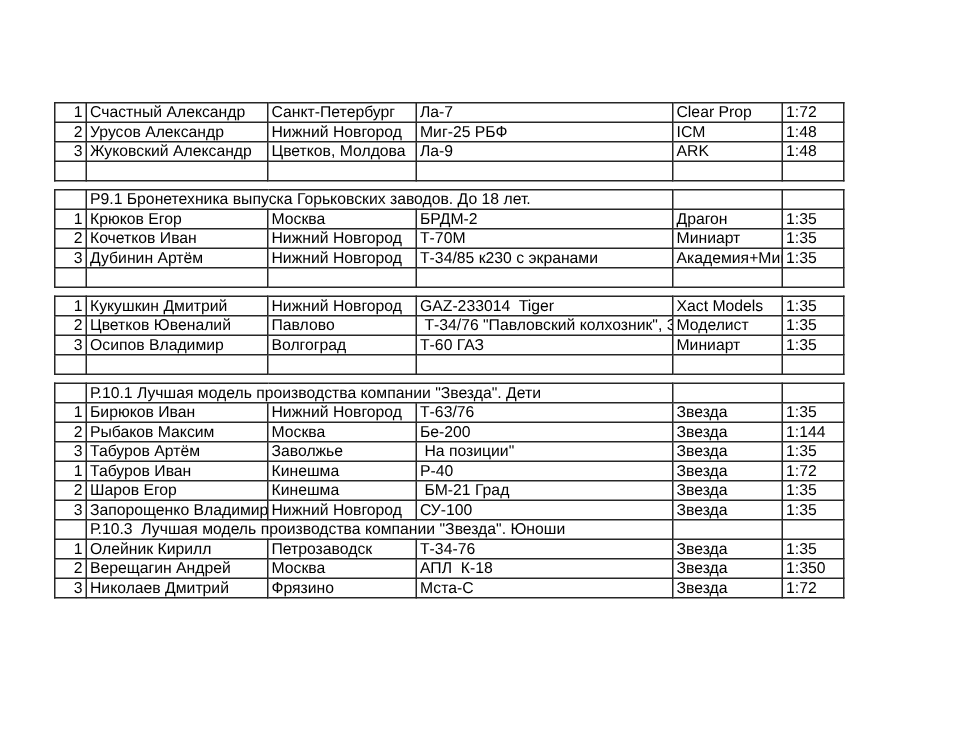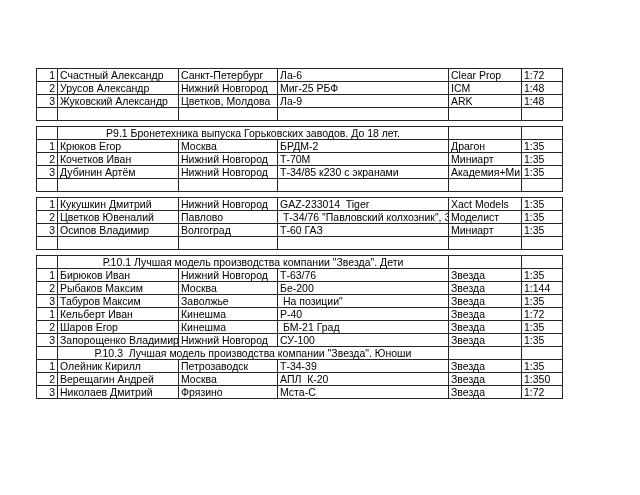--- a/index.html
+++ b/index.html
@@ -36,21 +36,21 @@
     white-space: pre;
     overflow: hidden;
     vertical-align: middle;
     font-family: "Liberation Sans", sans-serif;
   }
   td.cell-num {
     text-align: right;
     padding-right: 3px;
   }
   td.cell-section {
-    text-align: center;
+    text-align: left;
   }
 </style>
 </head>
 <body>
 
 <div class="page">
   <div class="tables-wrap" id="tables-wrap">
       <table class="res-table">
         <colgroup>
           <col style="width: 21px;">
@@ -58,21 +58,21 @@
           <col style="width: 99px;">
           <col style="width: 171px;">
           <col style="width: 73px;">
           <col style="width: 41px;">
         </colgroup>
         <tbody>
           <tr>
             <td class="cell-num">1</td>
             <td class="cell-name">Счастный Александр</td>
             <td class="cell-city">Санкт-Петербург</td>
-            <td class="cell-model">Ла-6</td>
+            <td class="cell-model">Ла-7</td>
             <td class="cell-maker">Clear Prop</td>
             <td class="cell-scale">1:72</td>
           </tr>
           <tr>
             <td class="cell-num">2</td>
             <td class="cell-name">Урусов Александр</td>
             <td class="cell-city">Нижний Новгород</td>
             <td class="cell-model">Миг-25 РБФ</td>
             <td class="cell-maker">ICM</td>
             <td class="cell-scale">1:48</td>
@@ -216,29 +216,29 @@
           <tr>
             <td class="cell-num">2</td>
             <td class="cell-name">Рыбаков Максим</td>
             <td class="cell-city">Москва</td>
             <td class="cell-model">Бе-200</td>
             <td class="cell-maker">Звезда</td>
             <td class="cell-scale">1:144</td>
           </tr>
           <tr>
             <td class="cell-num">3</td>
-            <td class="cell-name">Табуров Максим</td>
+            <td class="cell-name">Табуров Артём</td>
             <td class="cell-city">Заволжье</td>
             <td class="cell-model"> На позиции"</td>
             <td class="cell-maker">Звезда</td>
             <td class="cell-scale">1:35</td>
           </tr>
           <tr>
             <td class="cell-num">1</td>
-            <td class="cell-name">Кельберт Иван</td>
+            <td class="cell-name">Табуров Иван</td>
             <td class="cell-city">Кинешма</td>
             <td class="cell-model">Р-40</td>
             <td class="cell-maker">Звезда</td>
             <td class="cell-scale">1:72</td>
           </tr>
           <tr>
             <td class="cell-num">2</td>
             <td class="cell-name">Шаров Егор</td>
             <td class="cell-city">Кинешма</td>
             <td class="cell-model"> БМ-21 Град</td>
@@ -256,29 +256,29 @@
           <tr>
             <td class="cell-num"></td>
             <td class="cell-section" colspan="3">Р.10.3  Лучшая модель производства компании "Звезда". Юноши</td>
             <td class="cell-maker"></td>
             <td class="cell-scale"></td>
           </tr>
           <tr>
             <td class="cell-num">1</td>
             <td class="cell-name">Олейник Кирилл</td>
             <td class="cell-city">Петрозаводск</td>
-            <td class="cell-model">Т-34-39</td>
+            <td class="cell-model">Т-34-76</td>
             <td class="cell-maker">Звезда</td>
             <td class="cell-scale">1:35</td>
           </tr>
           <tr>
             <td class="cell-num">2</td>
             <td class="cell-name">Верещагин Андрей</td>
             <td class="cell-city">Москва</td>
-            <td class="cell-model">АПЛ  К-20</td>
+            <td class="cell-model">АПЛ  К-18</td>
             <td class="cell-maker">Звезда</td>
             <td class="cell-scale">1:350</td>
           </tr>
           <tr>
             <td class="cell-num">3</td>
             <td class="cell-name">Николаев Дмитрий</td>
             <td class="cell-city">Фрязино</td>
             <td class="cell-model">Мста-С</td>
             <td class="cell-maker">Звезда</td>
             <td class="cell-scale">1:72</td>

